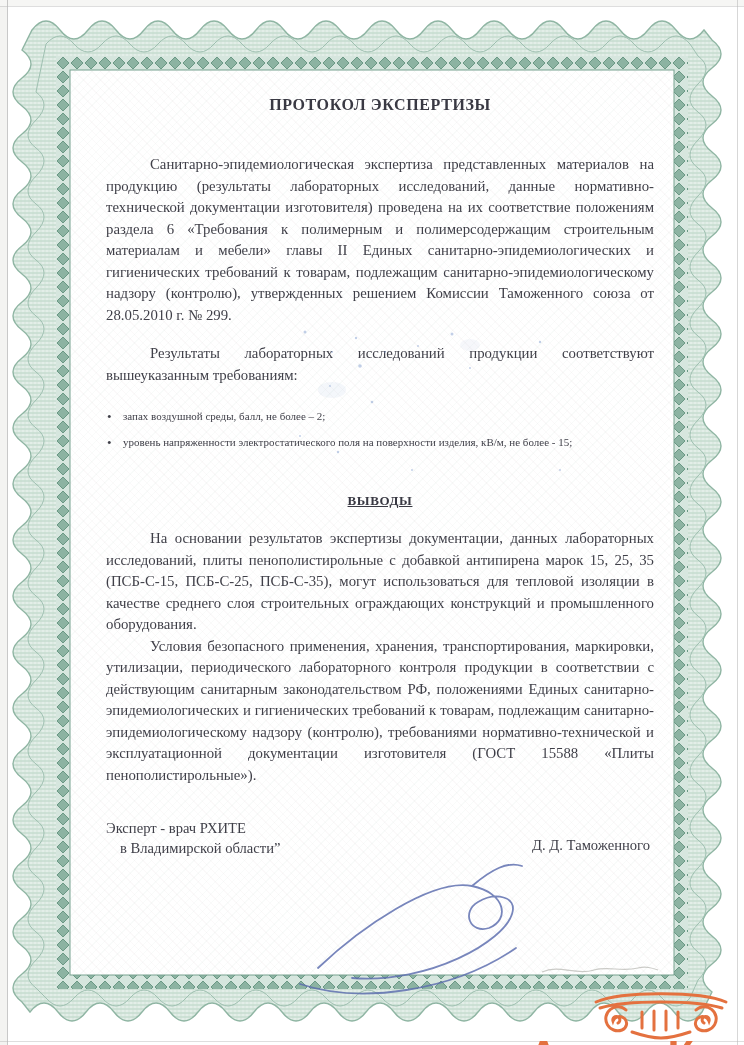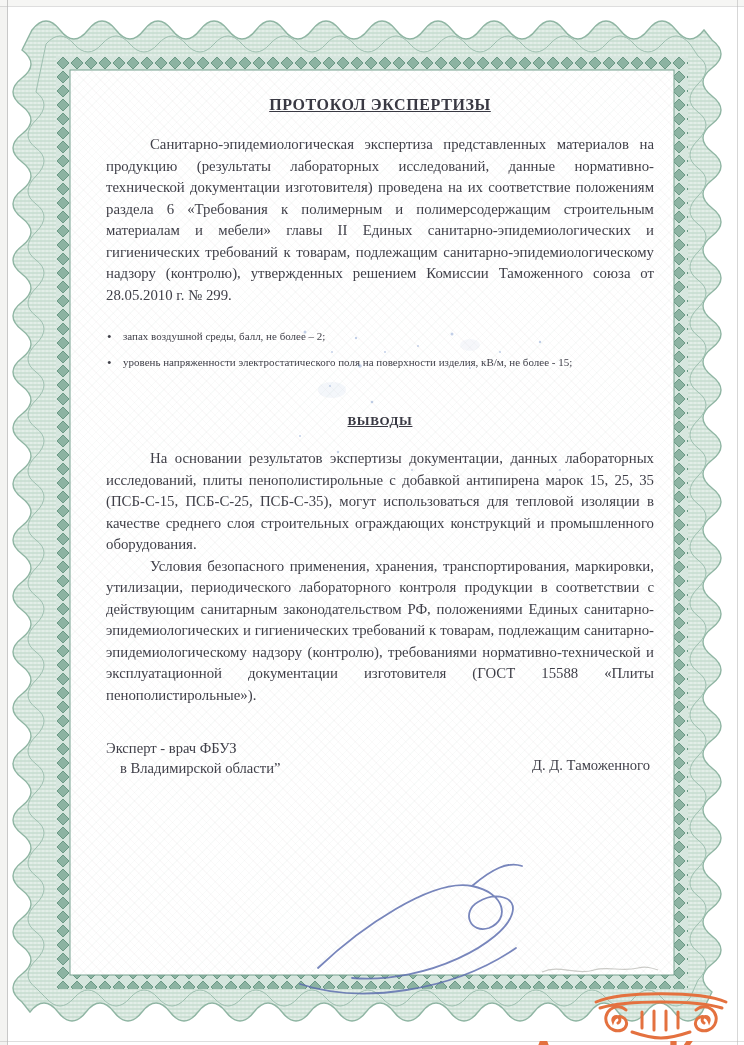--- a/index.html
+++ b/index.html
@@ -15,22 +15,22 @@
   .gutter-top{position:absolute;left:0;top:0;width:744px;height:6px;background:#f6f6f4;}
 
   .border-svg{position:absolute;left:0;top:0;width:744px;height:1045px;}
 
   
   .content{position:absolute;left:70px;top:70px;width:604px;height:905px;box-sizing:border-box;
            padding:26px 20px 0 36px;color:#3f3f48;overflow:visible;
            background-image:
              repeating-linear-gradient(45deg, rgba(180,140,150,0.05) 0 1px, transparent 1px 6px),
              repeating-linear-gradient(-45deg, rgba(140,180,160,0.055) 0 1px, transparent 1px 6px);}
-  h1.doc-title{margin:0 0 20px 0;text-align:center;font-size:16px;font-weight:bold;
-               text-decoration:underline;letter-spacing:.6px;color:#393943;}
+  h1.doc-title{margin:0 0 40px 0;text-align:center;font-size:16px;font-weight:bold;
+               letter-spacing:.6px;color:#393943;}
   h2.concl-title{margin:40px 0 19px 0;text-align:center;font-size:13px;font-weight:bold;
                text-decoration:underline;letter-spacing:.6px;color:#393943;}
   .para{margin:0;font-size:14.8px;line-height:21.5px;text-align:justify;}
   .indent{text-indent:44px;}
   .mt{margin-top:17px;}
   ul.reqs{list-style:none;margin:20px 0 0 0;padding:0;}
   ul.reqs li{position:relative;padding-left:17px;margin:0 0 4px 0;
              font-size:11px;line-height:21.5px;text-align:justify;}
   ul.reqs li::before{content:"\2022";position:absolute;left:1px;top:0;font-size:13px;color:#3f3f48;}
 
@@ -84,34 +84,35 @@
     <path fill="none" stroke="#9fc0b1" stroke-width="1" d="M46,44 q14,-16 28,0 t28,0 t28,0 t28,0 t28,0 t28,0 t28,0 t28,0 t28,0 t28,0 t28,0 t28,0 t28,0 t28,0 t28,0 t28,0 t28,0 t28,0 t28,0 t28,0 t28,0 t28,0 t28,0 L698,56 q16,12 0,28 t0,28 t0,28 t0,28 t0,28 t0,28 t0,28 t0,28 t0,28 t0,28 t0,28 t0,28 t0,28 t0,28 t0,28 t0,28 t0,28 t0,28 t0,28 t0,28 t0,28 t0,28 t0,28 t0,28 t0,28 t0,28 t0,28 t0,28 t0,28 t0,28 t0,28 t0,28 t0,28 L690,998 q-14,16 -28,0 t-28,0 t-28,0 t-28,0 t-28,0 t-28,0 t-28,0 t-28,0 t-28,0 t-28,0 t-28,0 t-28,0 t-28,0 t-28,0 t-28,0 t-28,0 t-28,0 t-28,0 t-28,0 t-28,0 t-28,0 t-28,0 t-28,0 L36,988 q-16,-12 0,-28 t0,-28 t0,-28 t0,-28 t0,-28 t0,-28 t0,-28 t0,-28 t0,-28 t0,-28 t0,-28 t0,-28 t0,-28 t0,-28 t0,-28 t0,-28 t0,-28 t0,-28 t0,-28 t0,-28 t0,-28 t0,-28 t0,-28 t0,-28 t0,-28 t0,-28 t0,-28 t0,-28 t0,-28 t0,-28 t0,-28 t0,-28 Z"></path>
 
     <path fill-rule="evenodd" fill="url(#diam)" d="M56,56 H688 V989 H56 Z M70,70 H674 V975 H70 Z"></path>
     <rect x="70" y="70" width="604" height="905" fill="none" stroke="#76a28f" stroke-width="1"></rect>
   </svg>
 
   <div class="content">
     <h1 class="doc-title">ПРОТОКОЛ ЭКСПЕРТИЗЫ</h1>
 
     <p class="para indent">Санитарно-эпидемиологическая экспертиза представленных материалов на продукцию (результаты лабораторных исследований, данные нормативно-технической документации изготовителя) проведена на их соответствие положениям раздела 6 «Требования к полимерным и полимерсодержащим строительным материалам и мебели» главы II Единых санитарно-эпидемиологических и гигиенических требований к товарам, подлежащим санитарно-эпидемиологическому надзору (контролю), утвержденных решением Комиссии Таможенного союза от 28.05.2010 г. № 299.</p>
+    <p class="para indent mt">Результаты лабораторных исследований продукции соответствуют вышеуказанным требованиям:</p>
 
     <ul class="reqs">
       <li>запах воздушной среды, балл, не более – 2;</li>
       <li>уровень напряженности электростатического поля на поверхности изделия, кВ/м, не более - 15;</li>
     </ul>
 
     <h2 class="concl-title">ВЫВОДЫ</h2>
 
     <p class="para indent">На основании результатов экспертизы документации, данных лабораторных исследований, плиты пенополистирольные с добавкой антипирена марок 15, 25, 35 (ПСБ-С-15, ПСБ-С-25, ПСБ-С-35), могут использоваться для тепловой изоляции в качестве среднего слоя строительных ограждающих конструкций и промышленного оборудования.</p>
     <p class="para indent">Условия безопасного применения, хранения, транспортирования, маркировки, утилизации, периодического лабораторного контроля продукции в соответствии с действующим санитарным законодательством РФ, положениями Единых санитарно-эпидемиологических и гигиенических требований к товарам, подлежащим санитарно-эпидемиологическому надзору (контролю), требованиями нормативно-технической и эксплуатационной документации изготовителя (ГОСТ 15588 «Плиты пенополистирольные»).</p>
 
     <div class="sig-row">
       <div class="sig-left">
-        <div>Эксперт - врач  ФБУЗ</div>
+        <div>Эксперт - врач  РХИТЕ</div>
         <div class="l3">в Владимирской области”</div>
       </div>
       <div class="sig-name">Д. Д. Таможенного</div>
     </div>
   </div>
 
   <svg class="overlay" viewBox="0 0 744 1045">
     <g fill="#6f8fc8" opacity="0.42">
       <circle cx="305" cy="332" r="1.5"></circle>
         <circle cx="332" cy="352" r="1"></circle>

